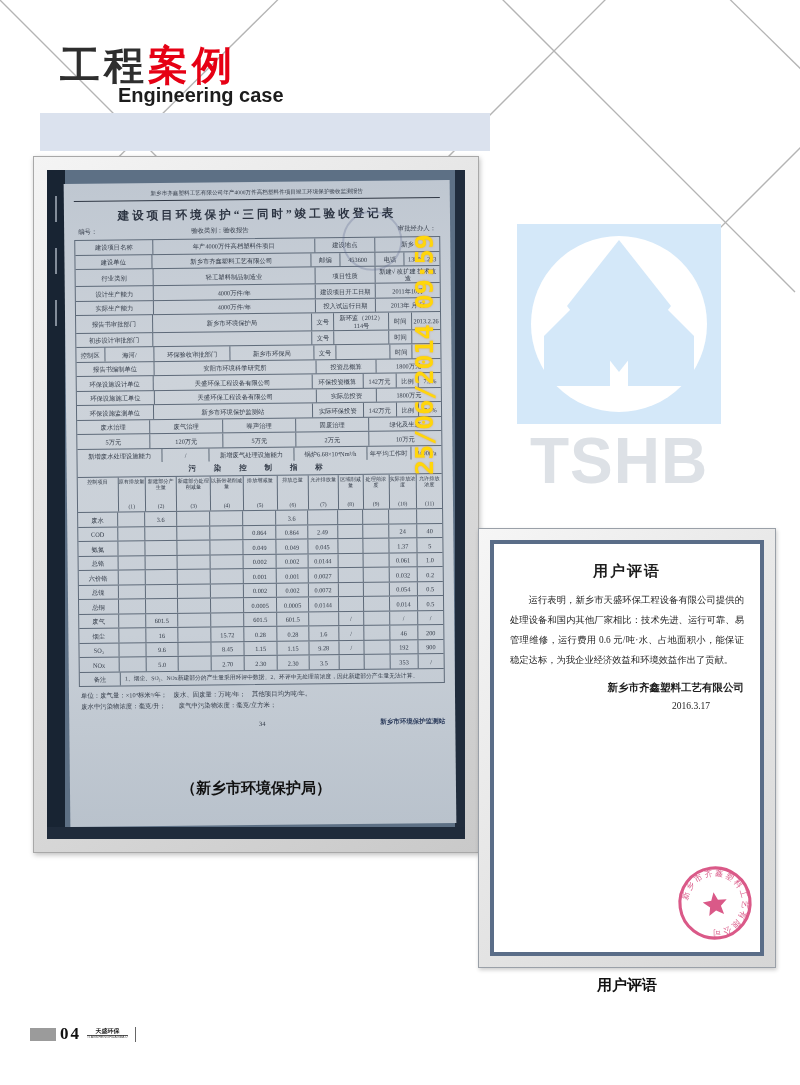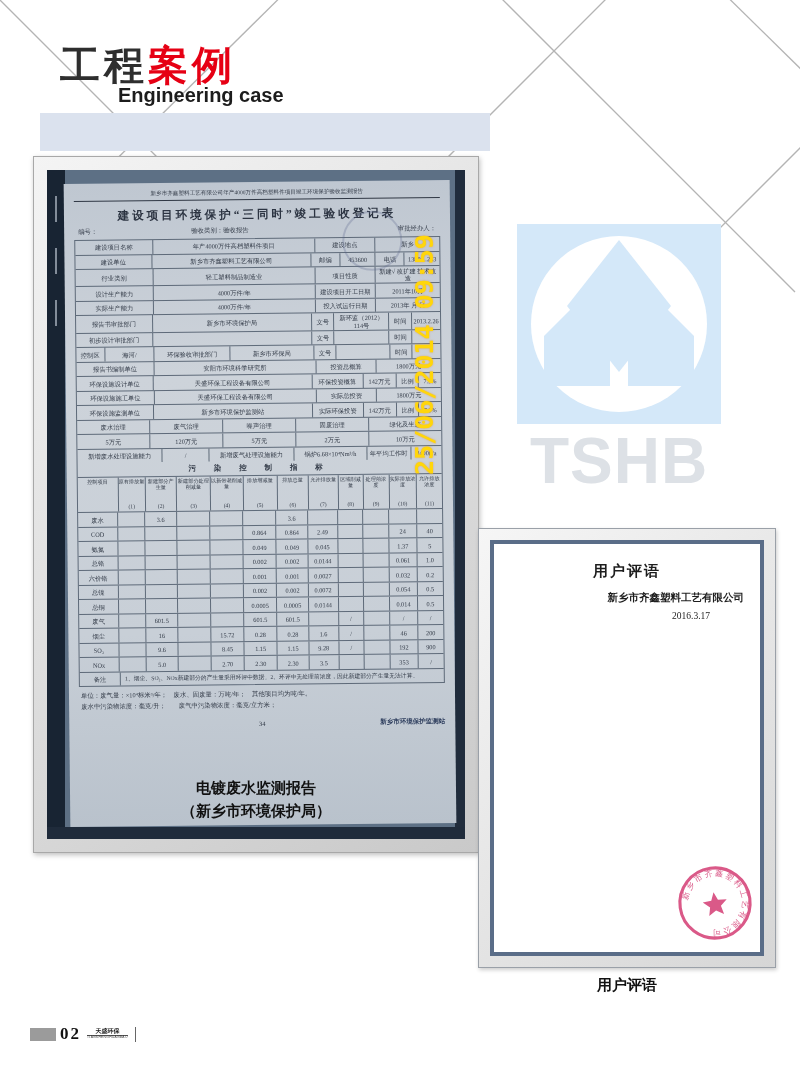--- a/index.html
+++ b/index.html
@@ -468,47 +468,47 @@
           <span class="doc-stamp-txt">新乡市环境保护监测站</span>
         </span>
       </div>
     </div>
   </div>
 </div>
 
 <div class="abs tstamp">25/06/2014 09:59</div>
 
 <div class="abs cap-left">
-  <div>电镀废水监测报告</div>
   <div>（新乡市环境保护局）</div>
 </div>
 
 <div class="abs letter">
   <div class="letter-inner">
     <div class="letter-title">用户评语</div>
     <div class="letter-body">
+        <p>运行表明，新乡市天盛环保工程设备有限公司提供的处理设备和国内其他厂家相比：技术先进、运行可靠、易管理维修，运行费用 0.6 元/吨·水、占地面积小，能保证稳定达标，为我企业经济效益和环境效益作出了贡献。</p>
       </div>
     <div class="sig">新乡市齐鑫塑料工艺有限公司</div>
     <div class="sig-date">2016.3.17</div>
     <svg class="stamp" viewBox="0 0 100 100">
       <circle cx="50" cy="50" r="45" fill="none" stroke="#d2356e" stroke-width="4"></circle>
       <polygon fill="#d2356e" points="50,36 54.3,46.4 65.5,47.3 57,54.7 59.6,65.6 50,59.8 40.4,65.6 43,54.7 34.5,47.3 45.7,46.4"></polygon>
       <defs>
           <path id="sealarc" d="M 50,50 m -35,0 a 35,35 0 1,1 70,0 a 35,35 0 1,1 -70,0"></path>
         </defs>
       <text font-size="10.5" fill="#d2356e" letter-spacing="2.4" font-family="Liberation Serif,serif">
         <textPath href="#sealarc" startOffset="8">新乡市齐鑫塑料工艺有限公司</textPath>
       </text>
     </svg>
   </div>
 </div>
 
 <div class="abs cap-right">用户评语</div>
 
 <div class="abs pfooter">
   <div class="f-block"></div>
-  <div class="f-num">02</div>
+  <div class="f-num">04</div>
   <div class="f-brand">
     <div class="f-brand-top">天盛环保</div>
     <div class="f-brand-sub">TIANSHENGHUANBAO</div>
   </div>
   <div class="f-bar"></div>
 </div>
 
 </body></html>

